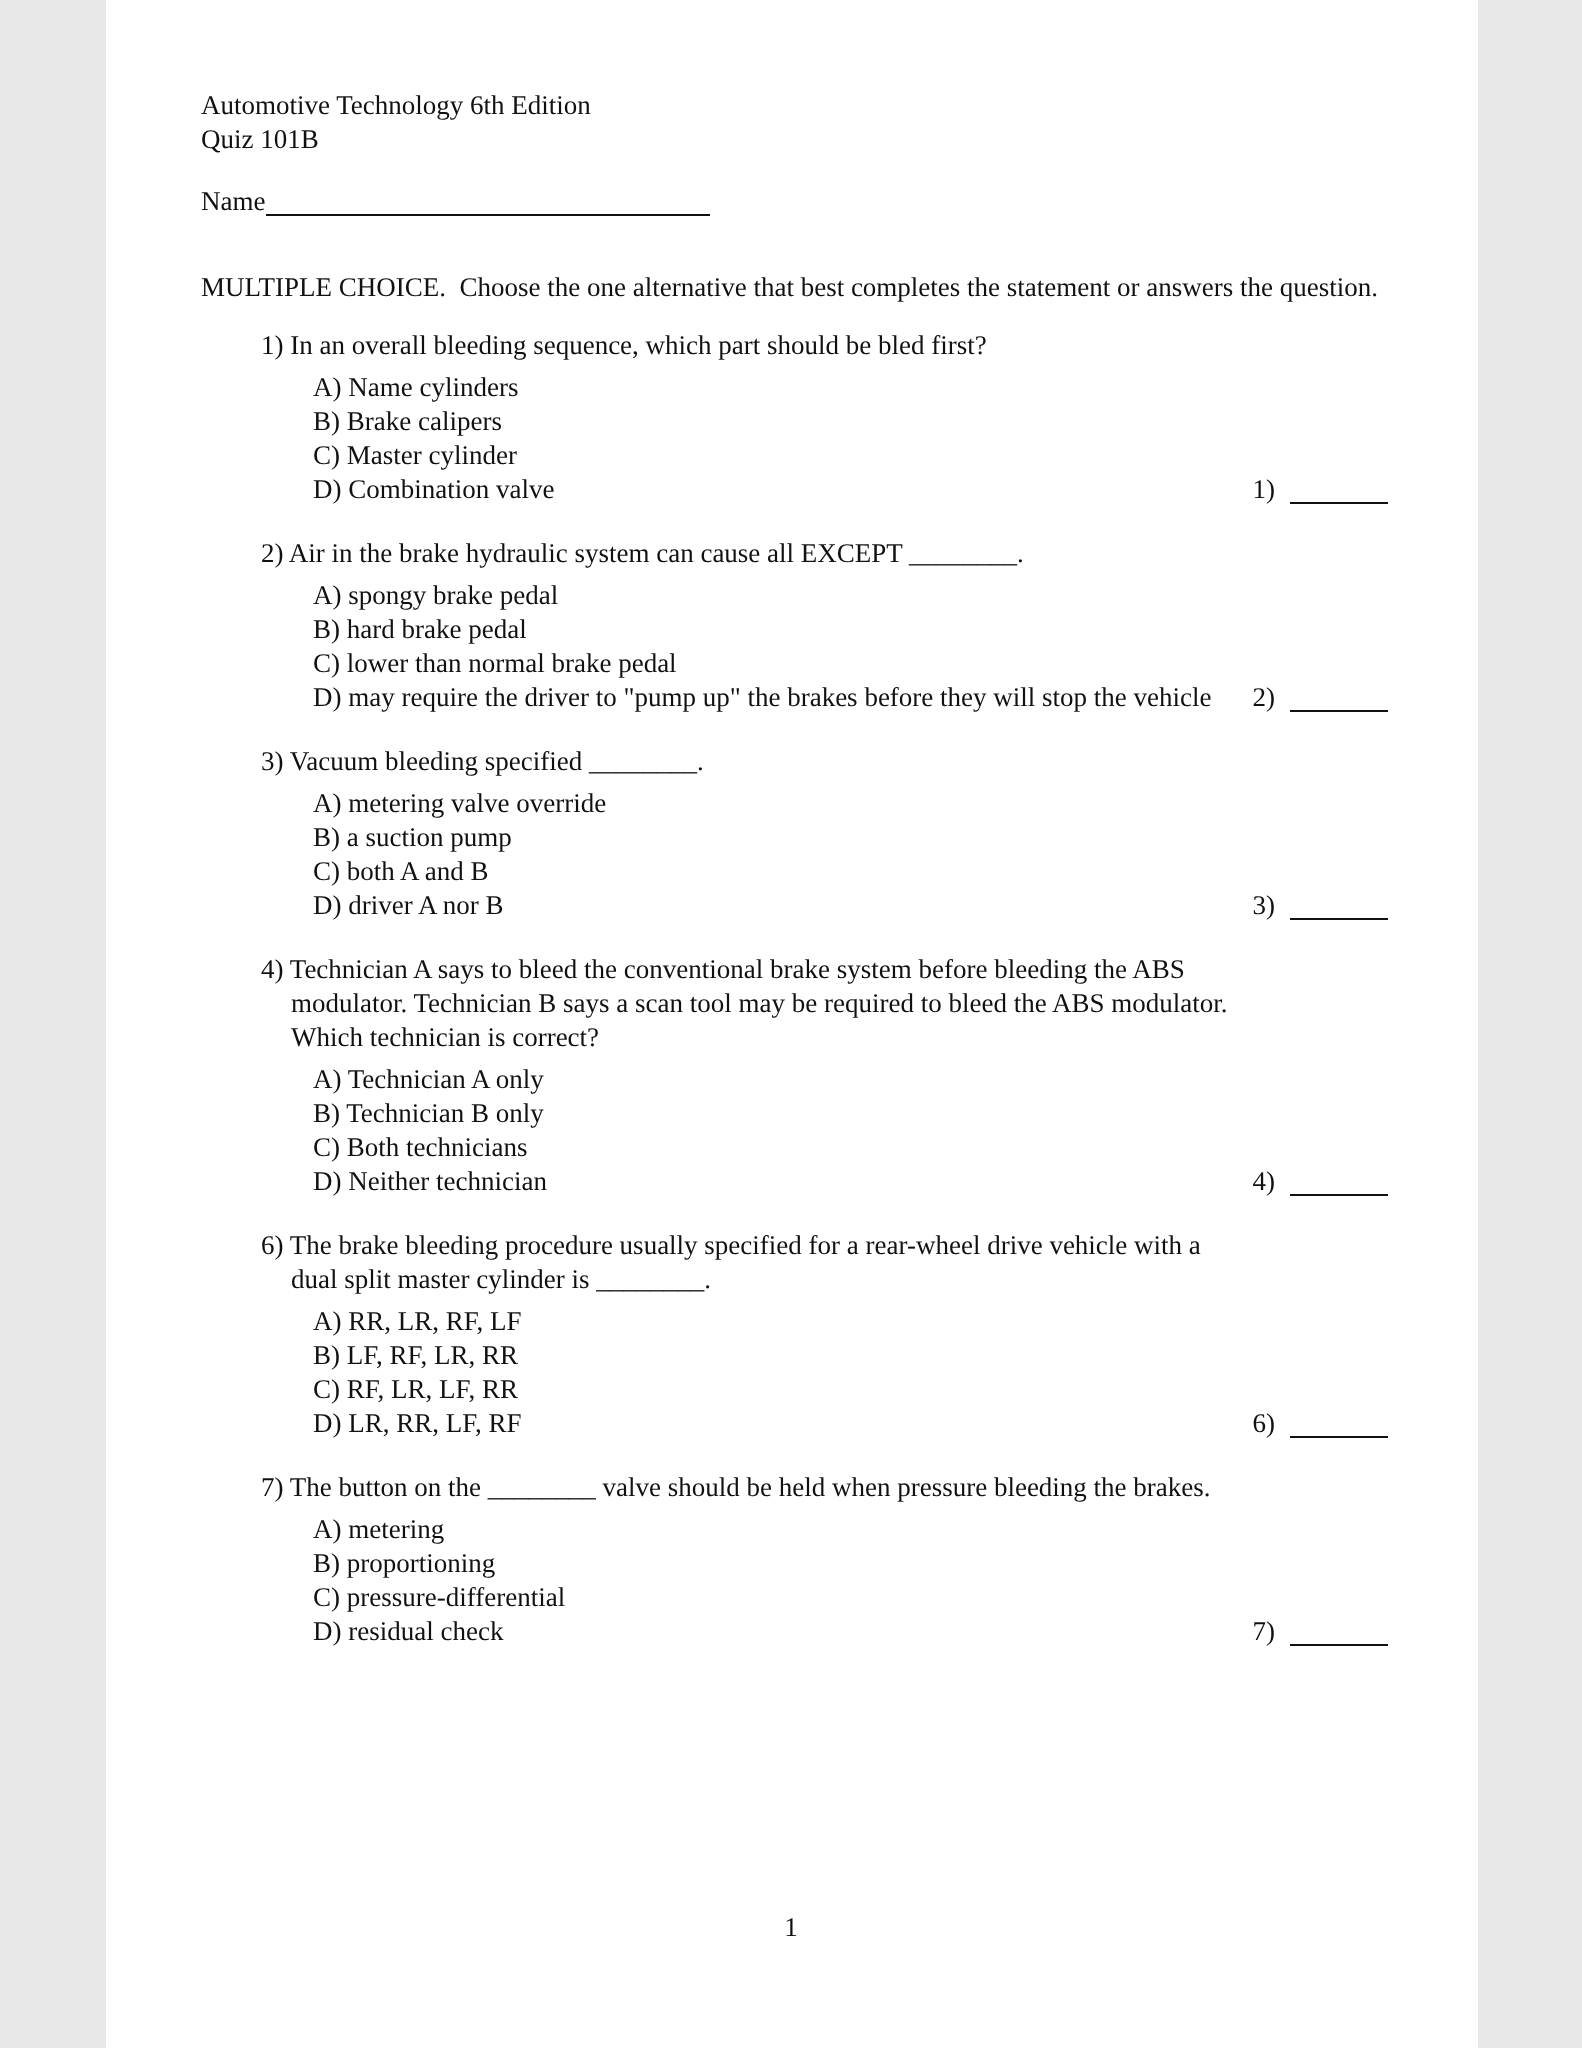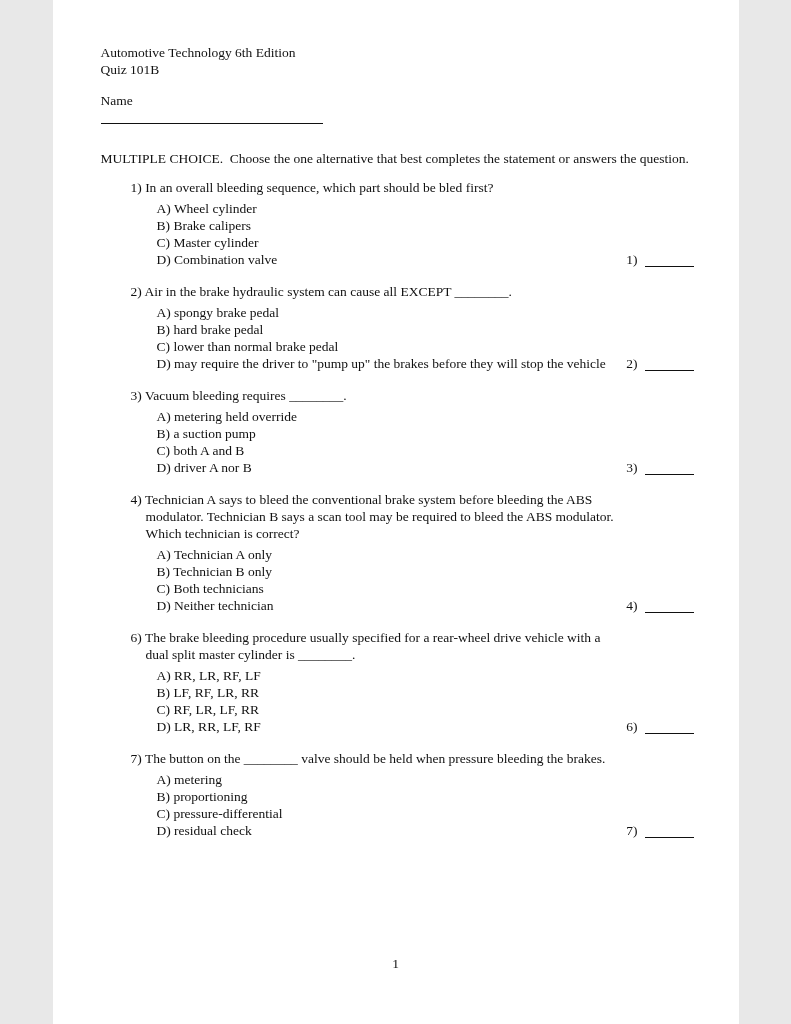--- a/index.html
+++ b/index.html
@@ -14,22 +14,21 @@
     font-size: 13.5px;
     line-height: 17px;
     position: relative;
     padding: 44px 45px 0 48px;
     overflow: hidden;
   }
   .header div { line-height: 17px; }
   .name-row {
     margin-top: 14px;
     display: flex;
-    align-items: flex-start;
-    flex-direction: column;
+    align-items: center;
   }
   .name-blank {
     display: inline-block;
     width: 222px;
     height: 15px;
     border-bottom: 1.4px solid #111;
   }
   .instructions {
     margin-top: 26px;
     font-weight: normal;
@@ -92,21 +91,21 @@
 
   <div class="questions">
 
     <div class="question">
       <div class="q-main">
         <div class="q-line">
           <span>1)</span>
           <span>In an overall bleeding sequence, which part should be bled first?</span>
         </div>
         <div class="choices">
-          <div class="choice">A) Wheel cylinder</div>
+          <div class="choice">A) Name cylinders</div>
           <div class="choice">B) Brake calipers</div>
           <div class="choice">C) Master cylinder</div>
           <div class="choice">D) Combination valve</div>
         </div>
       </div>
       <div class="q-answer">
         <span>1)</span>
         <span class="ans-blank"></span>
       </div>
     </div>
@@ -127,24 +126,24 @@
       <div class="q-answer">
         <span>2)</span>
         <span class="ans-blank"></span>
       </div>
     </div>
 
     <div class="question">
       <div class="q-main">
         <div class="q-line">
           <span>3)</span>
-          <span>Vacuum bleeding requires ________.</span>
-        </div>
-        <div class="choices">
-          <div class="choice">A) metering held override</div>
+          <span>Vacuum bleeding specified ________.</span>
+        </div>
+        <div class="choices">
+          <div class="choice">A) metering valve override</div>
           <div class="choice">B) a suction pump</div>
           <div class="choice">C) both A and B</div>
           <div class="choice">D) driver A nor B</div>
         </div>
       </div>
       <div class="q-answer">
         <span>3)</span>
         <span class="ans-blank"></span>
       </div>
     </div>

